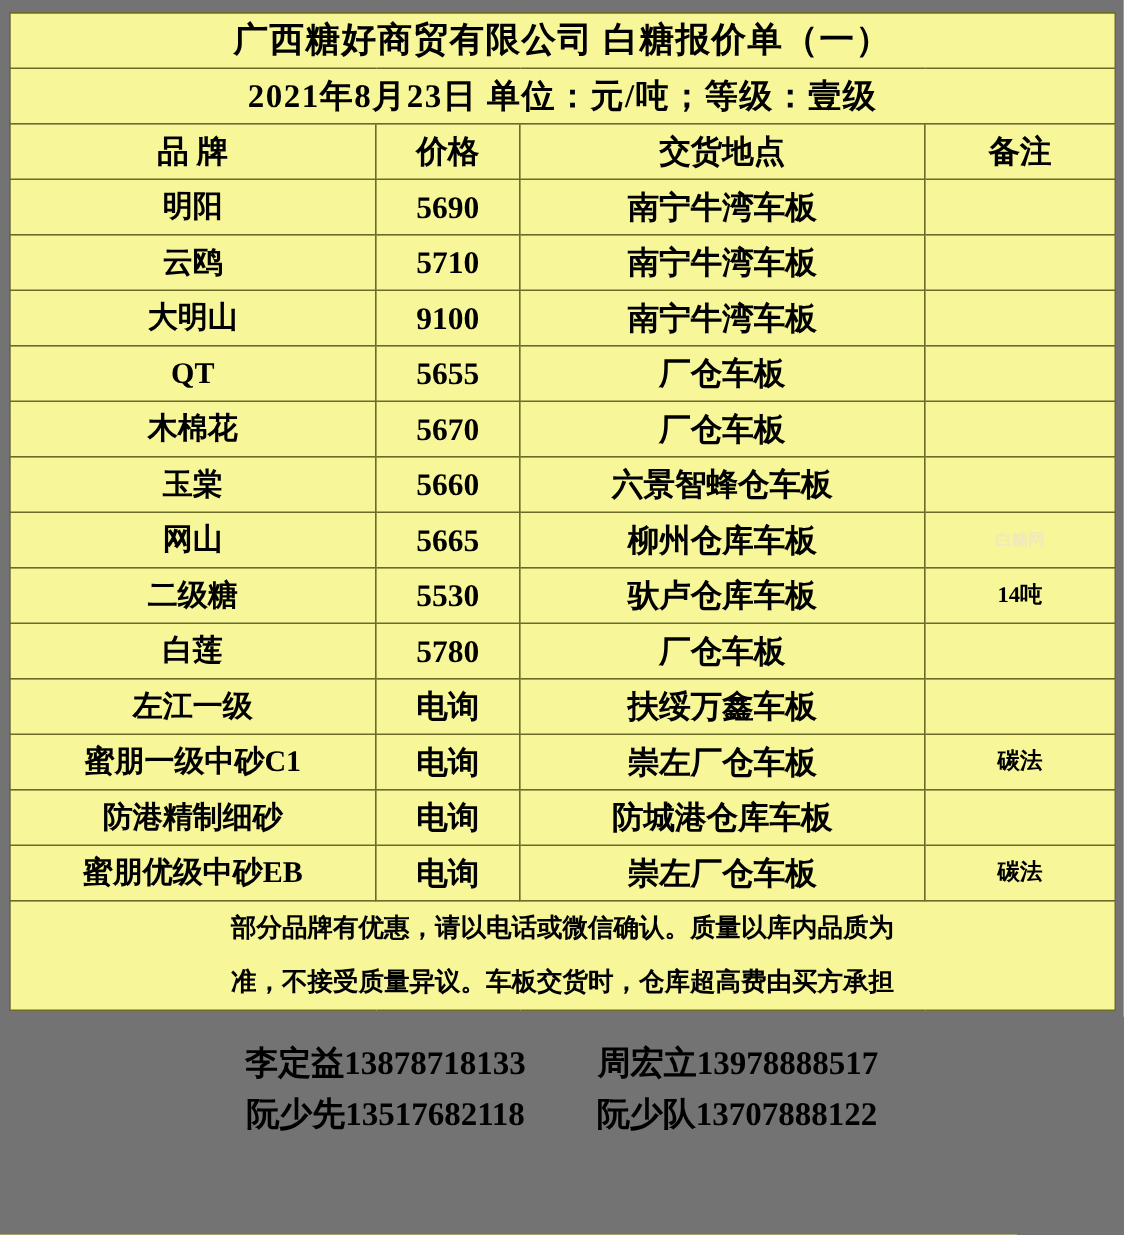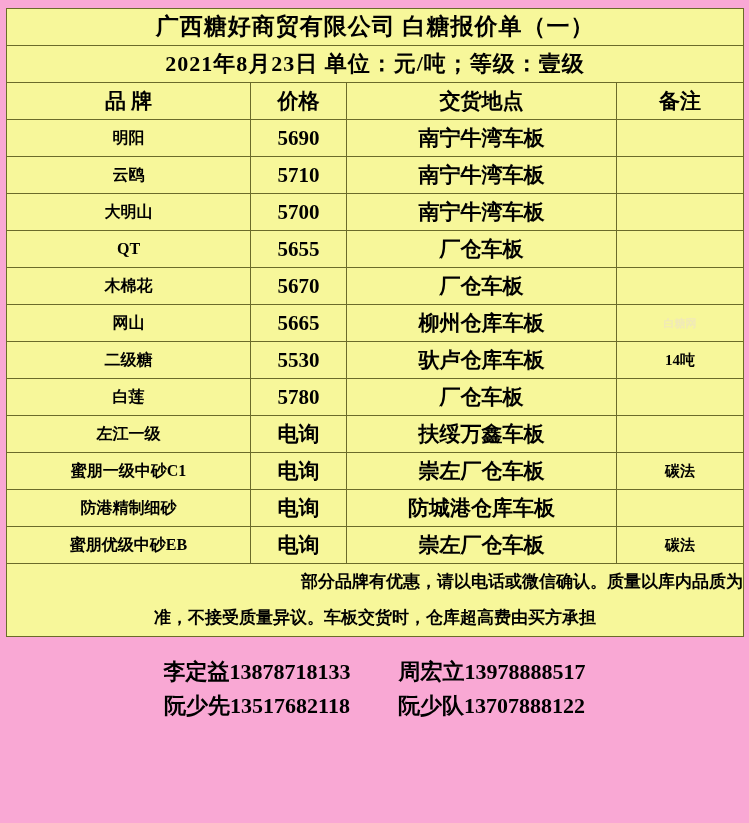--- a/index.html
+++ b/index.html
@@ -10,21 +10,21 @@
   body {
     width: 749px;
     height: 823px;
     font-family: "Liberation Serif", "DejaVu Serif", serif;
     color: #000;
     overflow: hidden;
   }
   .sheet {
     width: 749px;
     height: 823px;
-    background: #f9a8d4;
+    background: #737373;
     box-sizing: border-box;
     padding: 8px 6px 6px 6px;
     display: flex;
     flex-direction: column;
   }
   table.price-table {
     width: 100%;
     border-collapse: collapse;
     table-layout: fixed;
   }
@@ -48,21 +48,21 @@
   .subtitle-cell {
     font-size: 22px;
     height: 40px;
     line-height: 40px;
     letter-spacing: 1px;
   }
   .header-cell {
     font-size: 21px;
   }
   .brand-cell {
-    font-size: 16px;
+    font-size: 20px;
   }
   .price-cell {
     font-size: 21px;
   }
   .place-cell {
     font-size: 21px;
   }
   .note-cell {
     font-size: 15px;
   }
@@ -78,21 +78,21 @@
 
   .footnote-cell {
     font-size: 17px;
     font-weight: bold;
     height: 74px;
     line-height: 30px;
     text-align: center;
     padding: 6px 16px;
     white-space: normal;
   }
-  .footnote-line1 { display: block; text-align: right; }
+  .footnote-line1 { display: block; text-align: center; }
   .footnote-line2 { display: block; }
 
   .contacts {
     margin-top: 18px;
     text-align: left;
     font-size: 22px;
     font-weight: bold;
     line-height: 34px;
   }
   .contact-row {
@@ -134,34 +134,40 @@
         <td class="note-cell"></td>
       </tr>
       <tr>
         <td class="brand-cell">云鸥</td>
         <td class="price-cell">5710</td>
         <td class="place-cell">南宁牛湾车板</td>
         <td class="note-cell"></td>
       </tr>
       <tr>
         <td class="brand-cell">大明山</td>
-        <td class="price-cell">5700</td>
+        <td class="price-cell">9100</td>
         <td class="place-cell">南宁牛湾车板</td>
         <td class="note-cell"></td>
       </tr>
       <tr>
         <td class="brand-cell">QT</td>
         <td class="price-cell">5655</td>
         <td class="place-cell">厂仓车板</td>
         <td class="note-cell"></td>
       </tr>
       <tr>
         <td class="brand-cell">木棉花</td>
         <td class="price-cell">5670</td>
         <td class="place-cell">厂仓车板</td>
+        <td class="note-cell"></td>
+      </tr>
+      <tr>
+        <td class="brand-cell">玉棠</td>
+        <td class="price-cell">5660</td>
+        <td class="place-cell">六景智蜂仓车板</td>
         <td class="note-cell"></td>
       </tr>
       <tr>
         <td class="brand-cell">网山</td>
         <td class="price-cell">5665</td>
         <td class="place-cell">柳州仓库车板</td>
         <td class="note-cell watermark">白糖网</td>
       </tr>
       <tr>
         <td class="brand-cell">二级糖</td>

